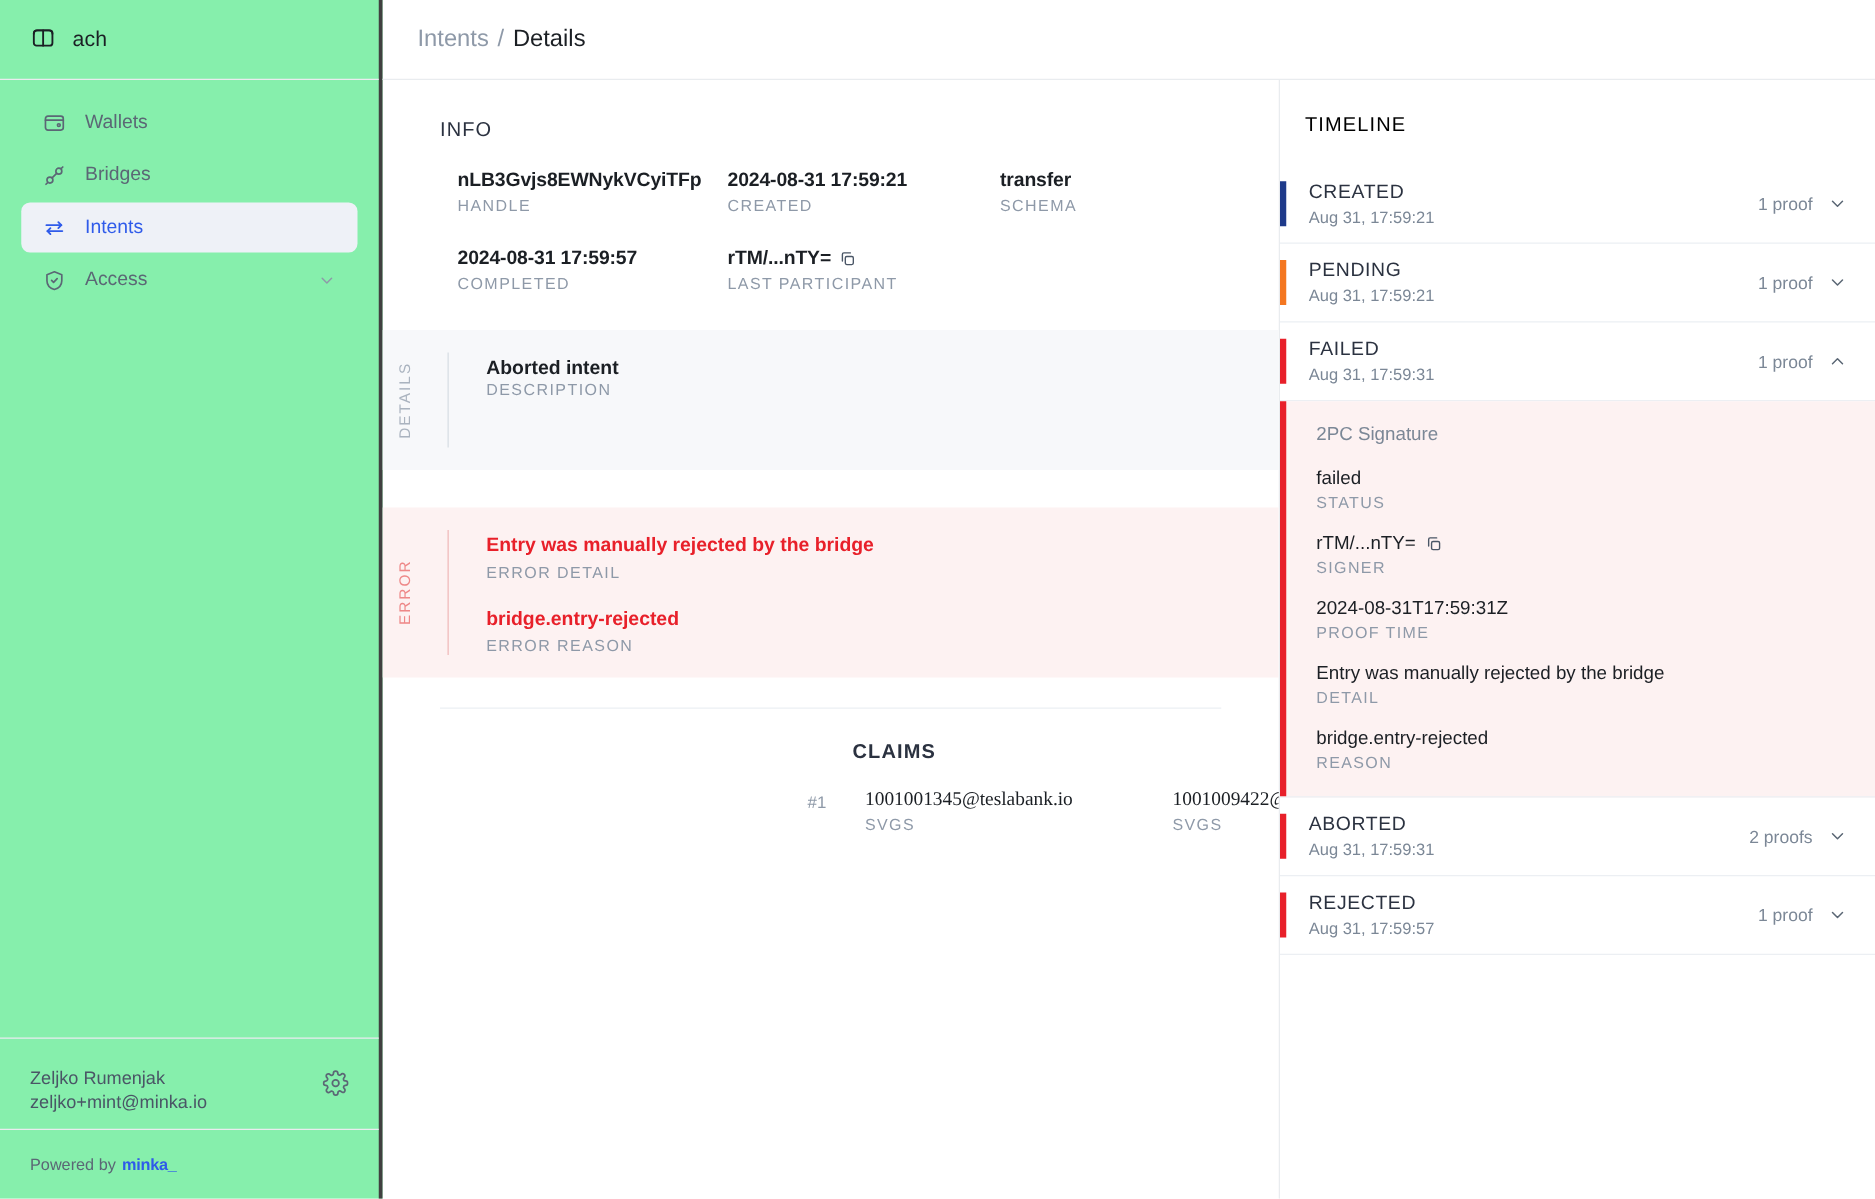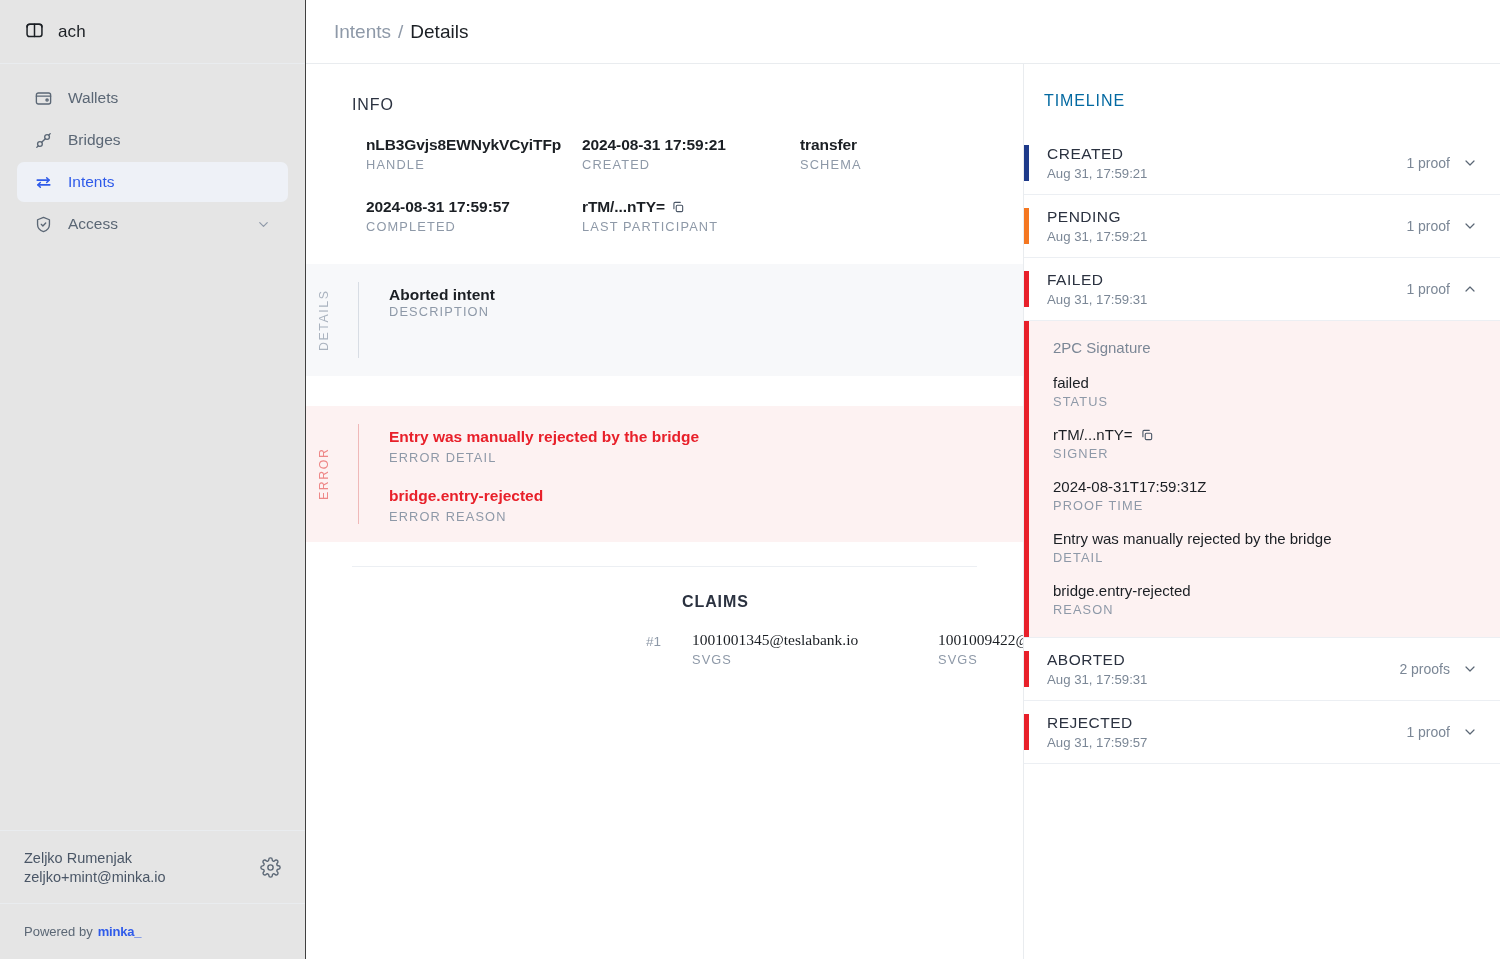--- a/index.html
+++ b/index.html
@@ -8,23 +8,23 @@
     font-family: "Liberation Sans", sans-serif;
     background: #ffffff;
     color: #1b1f24;
     overflow: hidden;
   }
   .app { display: flex; width: 1500px; height: 959px; }
 
   
   .sidebar {
     width: 306px; height: 959px;
-    border-right: 1px solid #404040;
+    border-right: 3px solid #404040;
     display: flex; flex-direction: column;
-    background: #e5e5e5;
+    background: #86efac;
     flex: 0 0 306px;
   }
   .brand {
     height: 64px; display: flex; align-items: center; gap: 13px;
     padding: 0 24px; border-bottom: 1px solid #e9ecef;
   }
   .brand-name { font-size: 17px; color: #1b1f24; letter-spacing: .1px; }
   .nav { padding: 14px 17px 0 17px; display: flex; flex-direction: column; gap: 2px; }
   .nav-item {
     display: flex; align-items: center; gap: 15px;
@@ -32,21 +32,21 @@
     color: #5b6775; font-size: 15.5px; cursor: pointer;
     position: relative;
   }
   .nav-item .ico { width: 19px; height: 19px; display: inline-flex; align-items: center; justify-content: center; flex: 0 0 19px; }
   .nav-item.active { background: #eef1f7; color: #2f5bea; }
   .nav-item.active .ico svg { stroke: #2f5bea; }
   .nav-item .chev { margin-left: auto; display: inline-flex; }
   .spacer { flex: 1 1 auto; }
   .user-box {
     border-top: 1px solid #e9ecef;
-    padding: 10px 24px; display: flex; align-items: center; gap: 10px;
+    padding: 24px 24px; display: flex; align-items: flex-start; gap: 10px;
     height: 73px;
   }
   .user-lines { display: flex; flex-direction: column; gap: 3px; }
   .user-name { font-size: 14.5px; color: #4a5666; }
   .user-mail { font-size: 14.5px; color: #4a5666; }
   .gear-btn { margin-left: auto; width: 22px; height: 22px; display: inline-flex; align-items: center; justify-content: center; cursor: pointer; }
   .powered {
     border-top: 1px solid #e9ecef;
     padding: 16px 24px; font-size: 13px; color: #5b6775;
     display: flex; align-items: center; gap: 5px; height: 56px;
@@ -120,21 +120,21 @@
   .claim-idx { font-size: 13.5px; color: #8e99a8; padding-top: 3px; }
   .claim-val { font-size: 15.5px; color: #1b1f24; margin-bottom: 3px; font-family: Liberation Serif, serif; }
   .claim-lbl { font-size: 12.8px; color: #8e99a8; letter-spacing: 1.1px; }
 
   
   .timeline {
     width: 477px; flex: 0 0 477px;
     border-left: 1px solid #e9ecef;
     height: 100%; overflow: hidden; background: #fff;
   }
-  .tl-title { font-size: 16px; color: #0369a1; letter-spacing: .9px; padding: 28px 0 22px 20px; }
+  .tl-title { font-size: 16px; color: #000000; letter-spacing: .9px; padding: 28px 0 22px 20px; }
   .tl-item {
     display: flex; align-items: center;
     border-bottom: 1px solid #eceff3;
     padding: 13px 22px 13px 0;
     min-height: 58px; cursor: pointer;
   }
   .tl-bar { width: 5px; align-self: stretch; flex: 0 0 5px; border-radius: 0; }
   .tl-texts { padding-left: 18px; display: flex; flex-direction: column; gap: 3px; }
   .tl-state { font-size: 15.5px; color: #2b3240; letter-spacing: .5px; }
   .tl-time { font-size: 13.2px; color: #7b8796; }

